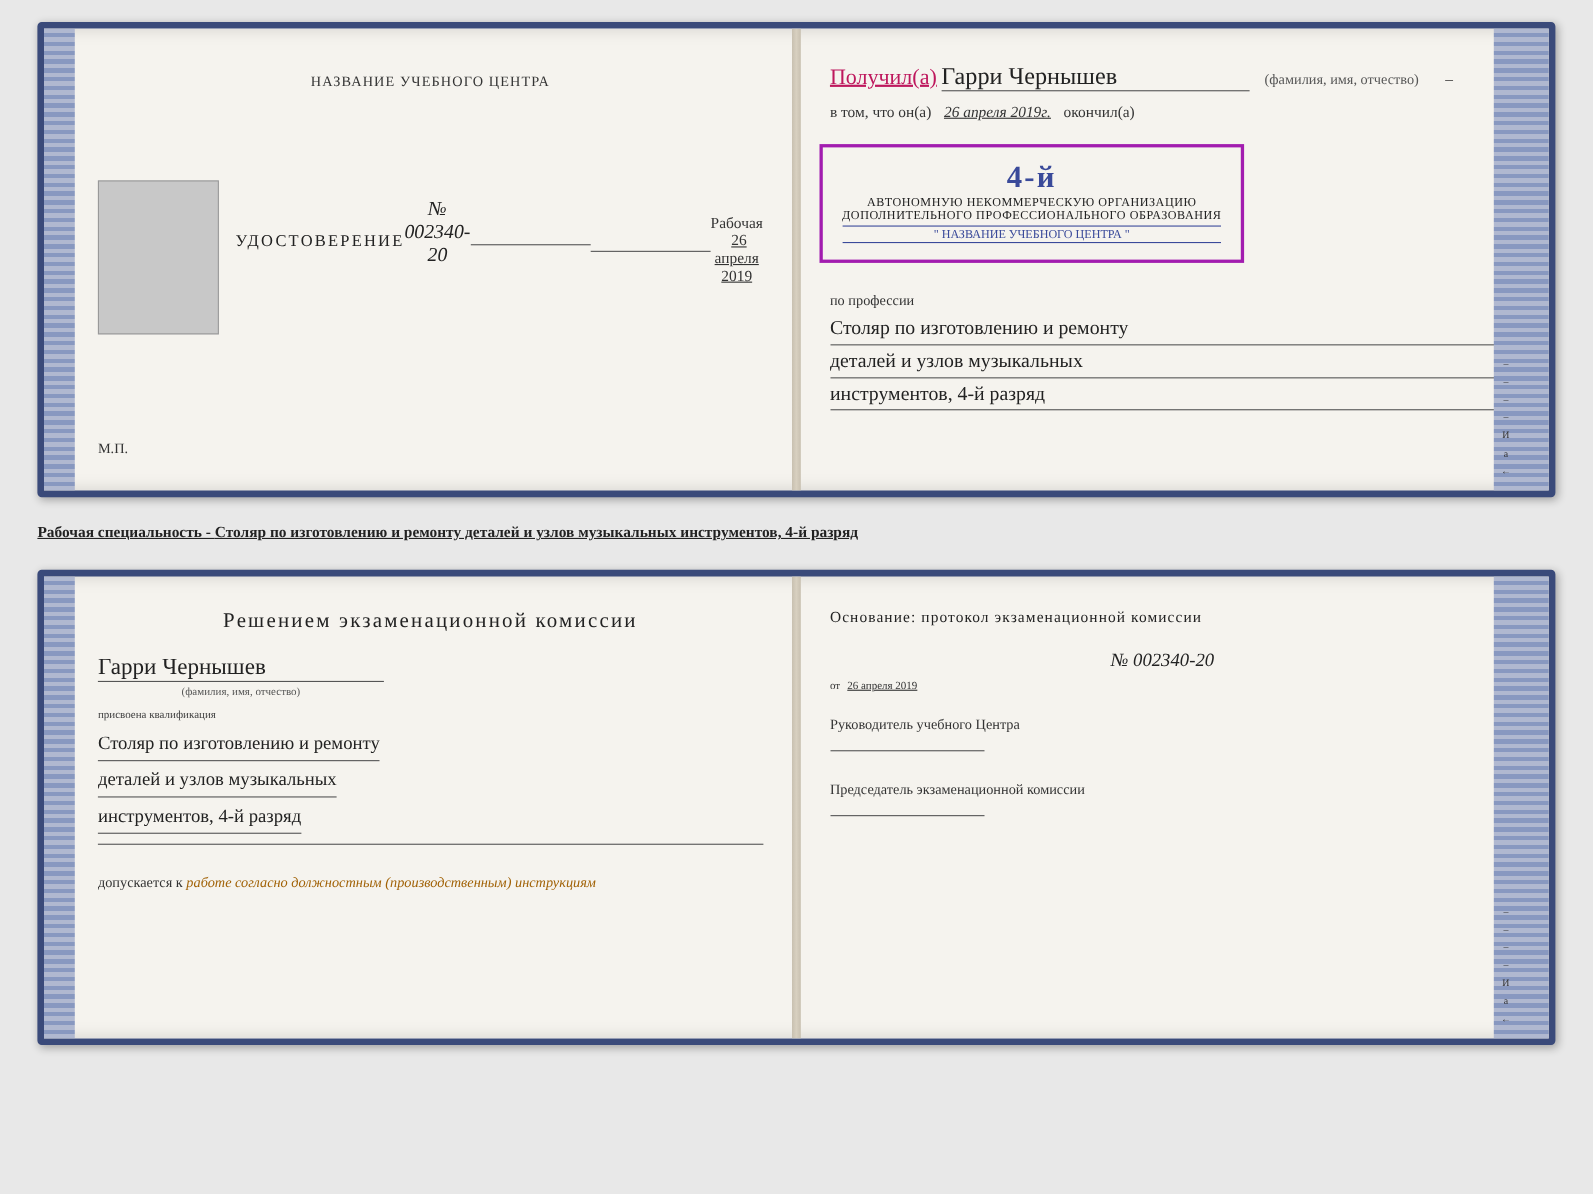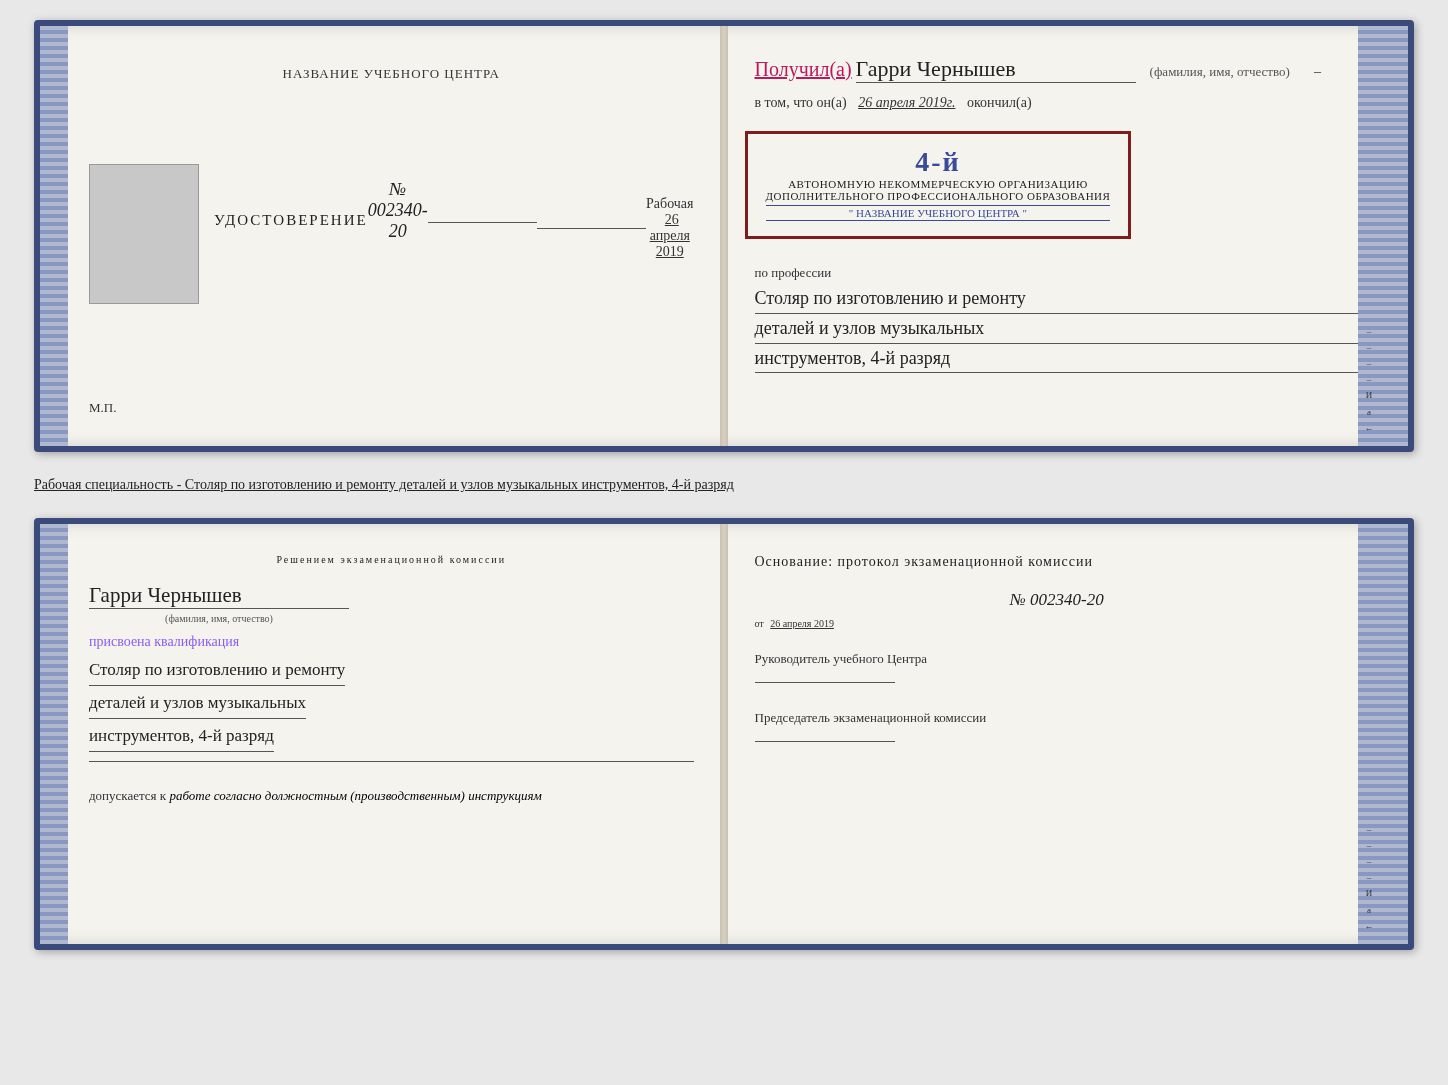--- a/index.html
+++ b/index.html
@@ -171,21 +171,21 @@
       color: #333;
       margin: 12px 0;
     }
 
     .date-value {
       font-style: italic;
       font-size: 14px;
     }
 
     .stamp-box {
-      border: 3px solid #7f1d1d;
+      border: 3px solid #a21caf;
       padding: 12px 18px;
       display: inline-block;
       position: relative;
       margin: 8px 0 8px -10px;
     }
 
     .stamp-rank {
       font-size: 28px;
       font-weight: bold;
       color: #3a4a9a;
@@ -231,49 +231,50 @@
     
     .specialty-label {
       width: 1380px;
       font-size: 14px;
       color: #222;
       padding: 5px 0;
     }
 
     .specialty-label span {
       text-decoration: underline;
+      font-weight: bold;
     }
 
     
     .bottom-spread .page-left {
       justify-content: flex-start;
       align-items: flex-start;
     }
 
     .decision-title {
-      font-size: 10px;
+      font-size: 19px;
       letter-spacing: 2px;
       color: #222;
       text-align: center;
       width: 100%;
       margin-bottom: 18px;
     }
 
     .handwritten-name {
       font-family: 'Segoe Script', 'Brush Script MT', cursive;
       font-size: 21px;
       color: #222;
       border-bottom: 1px solid #555;
       display: inline-block;
       min-width: 260px;
     }
 
     .qualification-text {
-      font-size: 14px;
-      color: #8b5cf6;
+      font-size: 10px;
+      color: #404040;
       margin: 10px 0 6px 0;
     }
 
     .qualification-handwritten {
       font-family: 'Segoe Script', 'Brush Script MT', cursive;
       font-size: 17px;
       color: #222;
       border-bottom: 1px solid #555;
       display: block;
       line-height: 1.7;
@@ -282,21 +283,21 @@
 
     .allowed-text {
       font-size: 13px;
       color: #333;
       margin-top: 18px;
     }
 
     .allowed-handwritten {
       font-family: 'Segoe Script', 'Brush Script MT', cursive;
       font-size: 13px;
-      color: #000000;
+      color: #a16207;
       font-style: italic;
     }
 
     
     .basis-title {
       font-size: 14px;
       letter-spacing: 1px;
       color: #222;
       margin-bottom: 20px;
     }

